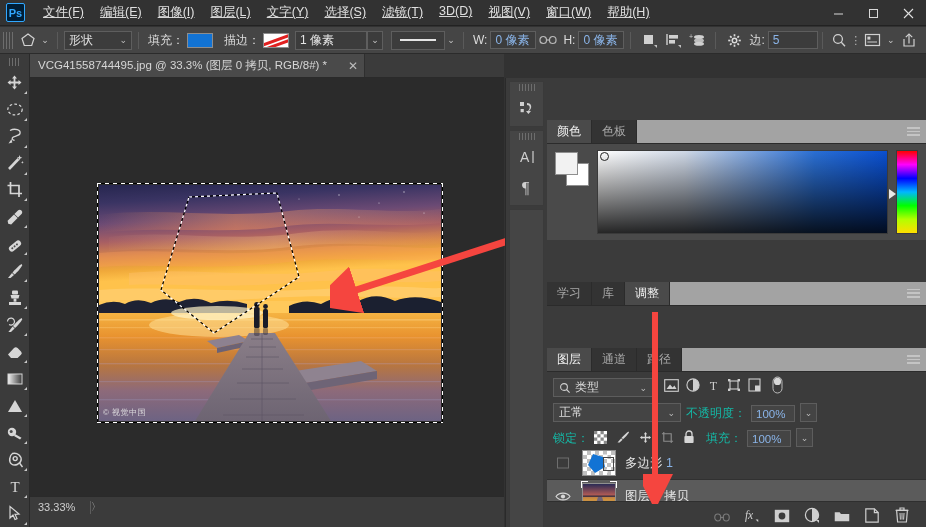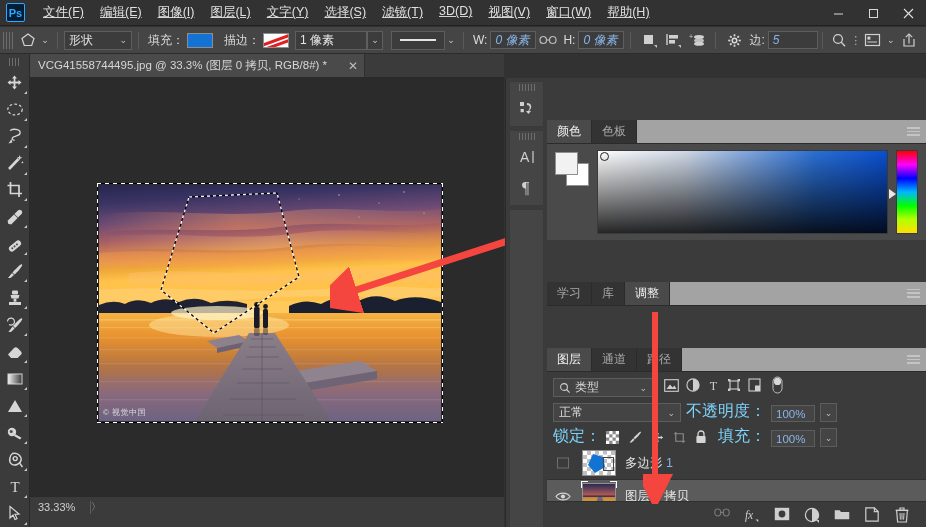--- a/index.html
+++ b/index.html
@@ -54,21 +54,21 @@
   .swatch-fill { width:26px; height:15px; border:1px solid #8d8d8d; }
   .swatch-stroke { width:26px; height:15px; border:1px solid #8d8d8d; background:#fff; position:relative; overflow:hidden;}
   .swatch-stroke:before, .swatch-stroke:after{
     content:""; position:absolute; left:-3px; width:34px; height:2.6px; background:#e02020;
     transform:rotate(-20deg);
   }
   .swatch-stroke:before{ top:4px; }
   .swatch-stroke:after{ top:9px; }
   .opt-input {
     height:18px; min-width:46px; background:#3c3c3c; border:1px solid #5e5e5e;
-    color:#e6e6e6; font-size:12px; display:flex; align-items:center; padding:0 4px;font-style:italic;
+    color:#e6e6e6; font-size:12px; display:flex; align-items:center; padding:0 4px;
   }
   .num-blue { color:#8ab4e8; }
   .linewidget { height:19px; width:54px; background:#3c3c3c; border:1px solid #5e5e5e;
      display:flex; align-items:center; justify-content:center; }
   .linewidget .ln { width:36px; height:2px; background:#e4e4e4; }
   .icon-btn { width:24px; height:21px; display:flex; align-items:center; justify-content:center; }
 
   
   .toolbar {
     position:absolute; left:0; top:54px; width:30px; height:473px;
@@ -186,21 +186,21 @@
   
   .lrow{ display:flex; align-items:flex-end; height:25px; padding:0 6px; gap:5px; background:#3b3b3b;}
   .sel-box{
     height:19px; background:#444; border:1px solid #5d5d5d; display:flex; align-items:center;
     padding:0 5px; color:#dcdcdc; font-size:12px;
   }
   .sel-box .cv{ margin-left:auto; padding-left:10px; font-size:9px; color:#bdbdbd;}
   .kindicons{ display:flex; align-items:center; gap:7px; margin-left:6px; color:#cfcfcf;}
   .sm-input{ height:17px; background:#444; border:1px solid #5d5d5d; color:#8ab4e8;
     font-size:11.5px; display:flex; align-items:center; padding:0 4px; }
-  .lbl{ color:#7dd3fc; font-size:16px; white-space:nowrap;}
+  .lbl{ color:#14b8a6; font-size:12px; white-space:nowrap;}
   .lockicons{ display:flex; align-items:center; gap:9px; color:#d0d0d0; }
 
   
   .layerlist{ background:#3b3b3b; }
   .layer{
     height:33px; display:flex; align-items:center; gap:6px; padding:0 6px;
     border-bottom:1px solid #313131;
   }
   .layer.selected{ background:#5b5b5b; }
   .eye{ width:20px; display:flex; align-items:center; justify-content:center; color:#d6d6d6;}
@@ -222,21 +222,21 @@
     background-image:
       linear-gradient(45deg,#c0c0c0 25%,transparent 25%,transparent 75%,#c0c0c0 75%),
       linear-gradient(45deg,#c0c0c0 25%,transparent 25%,transparent 75%,#c0c0c0 75%);
     background-size:8px 8px; background-position:0 0,4px 4px; background-color:#fff;
   }
   .layer-footer{
     position:absolute; left:0; bottom:0; width:379px; height:26px; background:#3b3b3b;
     display:flex; align-items:center; justify-content:flex-end; gap:14px; padding-right:16px;
     border-top:1px solid #2f2f2f; color:#cfcfcf;
   }
-  .layer-footer .fi{ display:flex; align-items:flex-start; justify-content:center; width:16px; height:16px;}
+  .layer-footer .fi{ display:flex; align-items:flex-end; justify-content:center; width:16px; height:16px;}
   .layer-footer .fi.dis{ color:#7a7a7a; }
 
   
   .anno{ position:absolute; pointer-events:none; }
 </style>
 </head>
 <body>
 
 <div class="app">
 

